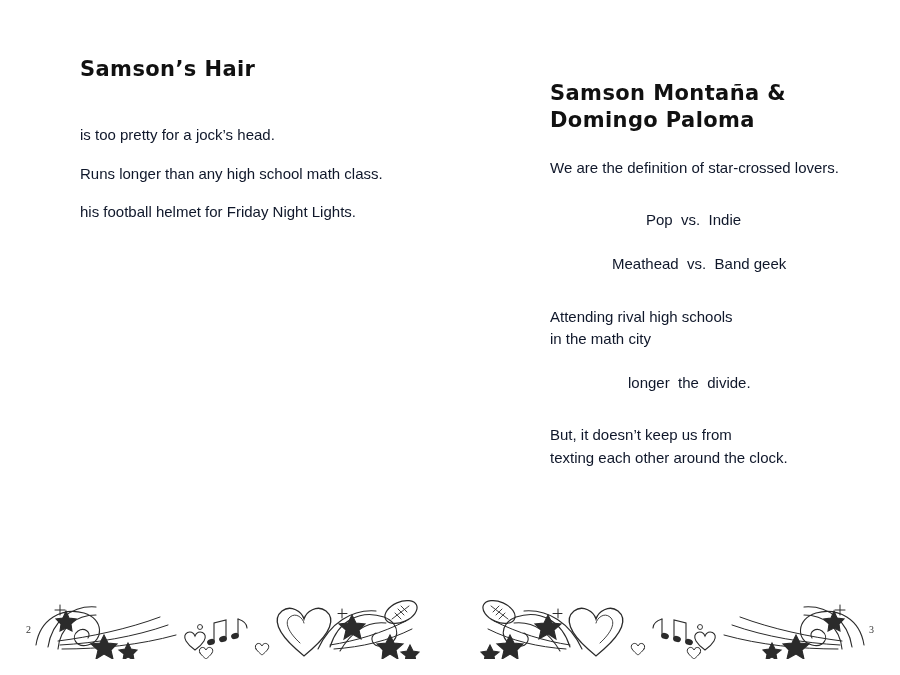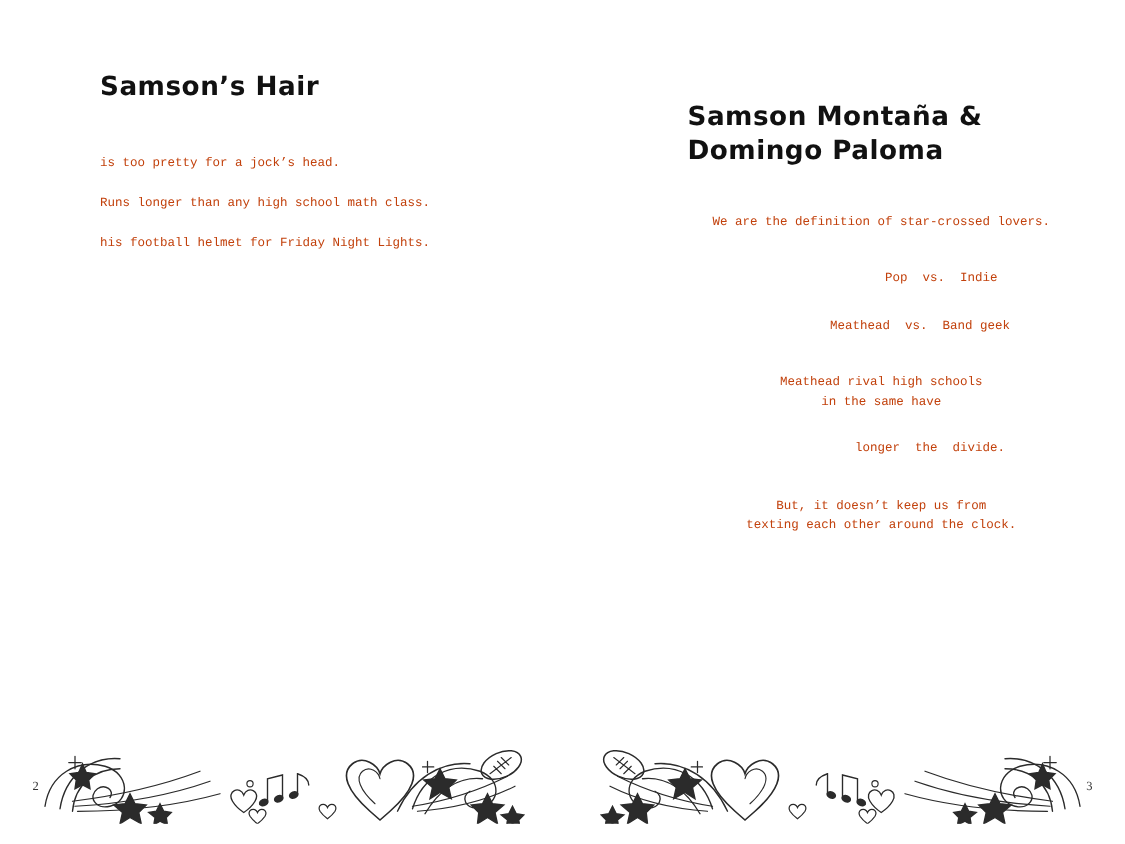--- a/index.html
+++ b/index.html
@@ -36,26 +36,26 @@
     line-height: 1.28;
     letter-spacing: 0.4px;
     color: #111;
     margin: 0;
     white-space: pre-line;
   }
   .page-left .poem-title  { padding-top: 56px; }
   .page-right .poem-title { padding-top: 80px; }
 
   .poem-body {
-    font-family: Liberation Mono, monospace;
-    font-size: 10px;
-    color: #c2410c;
+    font-family: Liberation Sans, sans-serif;
+    font-size: 15px;
+    color: #0f172a;
   }
   .page-left .poem-body  { margin-top: 42px; }
-  .page-right .poem-body { margin-top: 38px; text-align: center; }
+  .page-right .poem-body { margin-top: 24px; }
   .line {
     white-space: pre;
     line-height: 1.35;
   }
 
   
   .page-left .line { margin-bottom: 18.5px; }
 
   
   .page-right .block { margin-bottom: 0; }
@@ -169,22 +169,22 @@
         <div class="line">Pop  vs.  Indie</div>
       </div>
       <div class="gap-md"></div>
 
       <div class="block indent-2">
         <div class="line">Meathead  vs.  Band geek</div>
       </div>
       <div class="gap-lg"></div>
 
       <div class="block">
-        <div class="line">Meathead rival high schools</div>
-        <div class="line">in the same have</div>
+        <div class="line">Attending rival high schools</div>
+        <div class="line">in the math city</div>
       </div>
       <div class="gap-md"></div>
 
       <div class="block indent-3">
         <div class="line">longer  the  divide.</div>
       </div>
       <div class="gap-lg"></div>
 
       <div class="block">
         <div class="line">But, it doesn’t keep us from</div>

